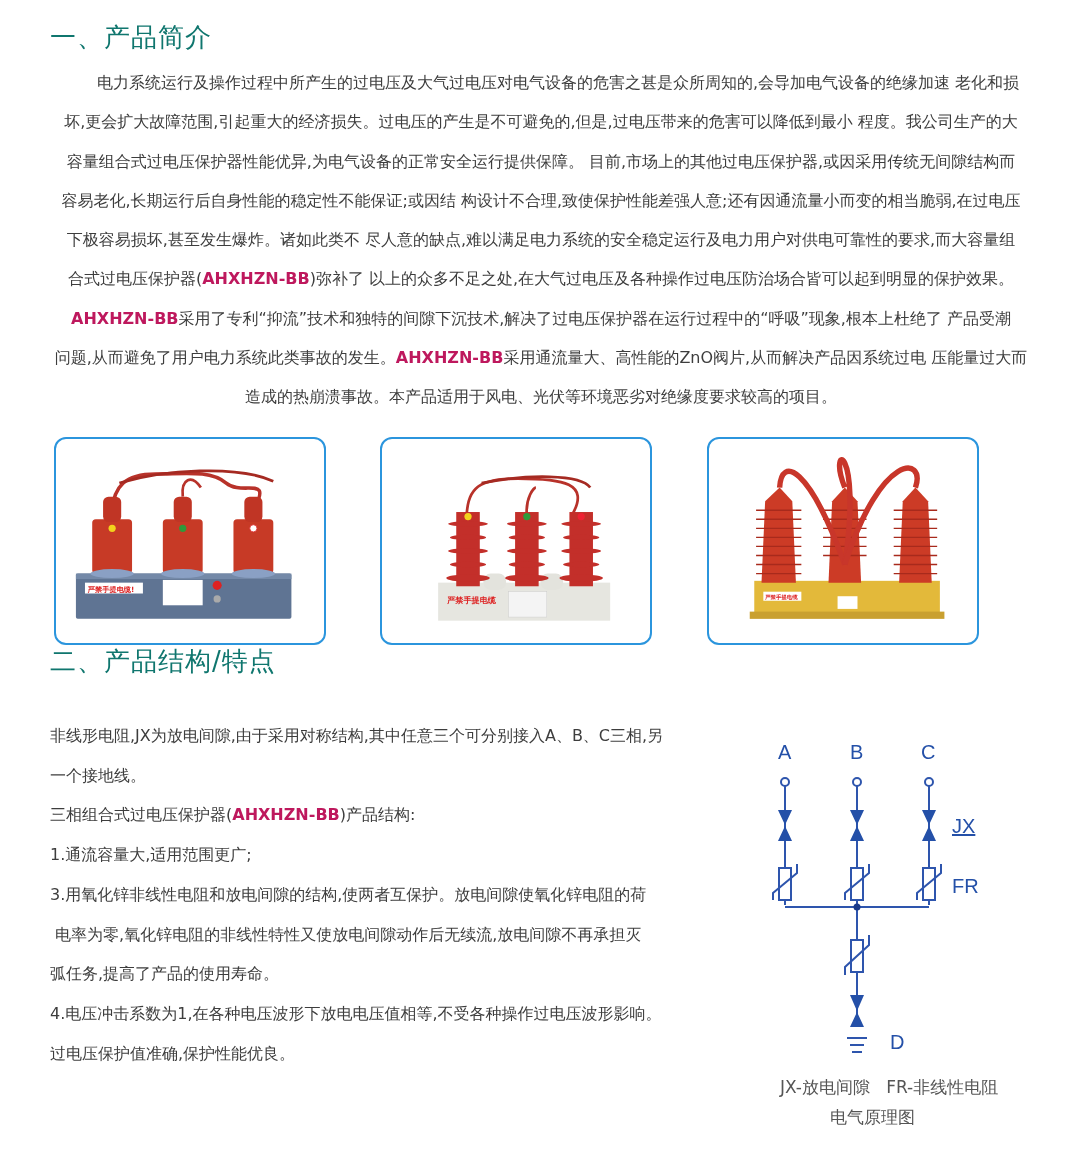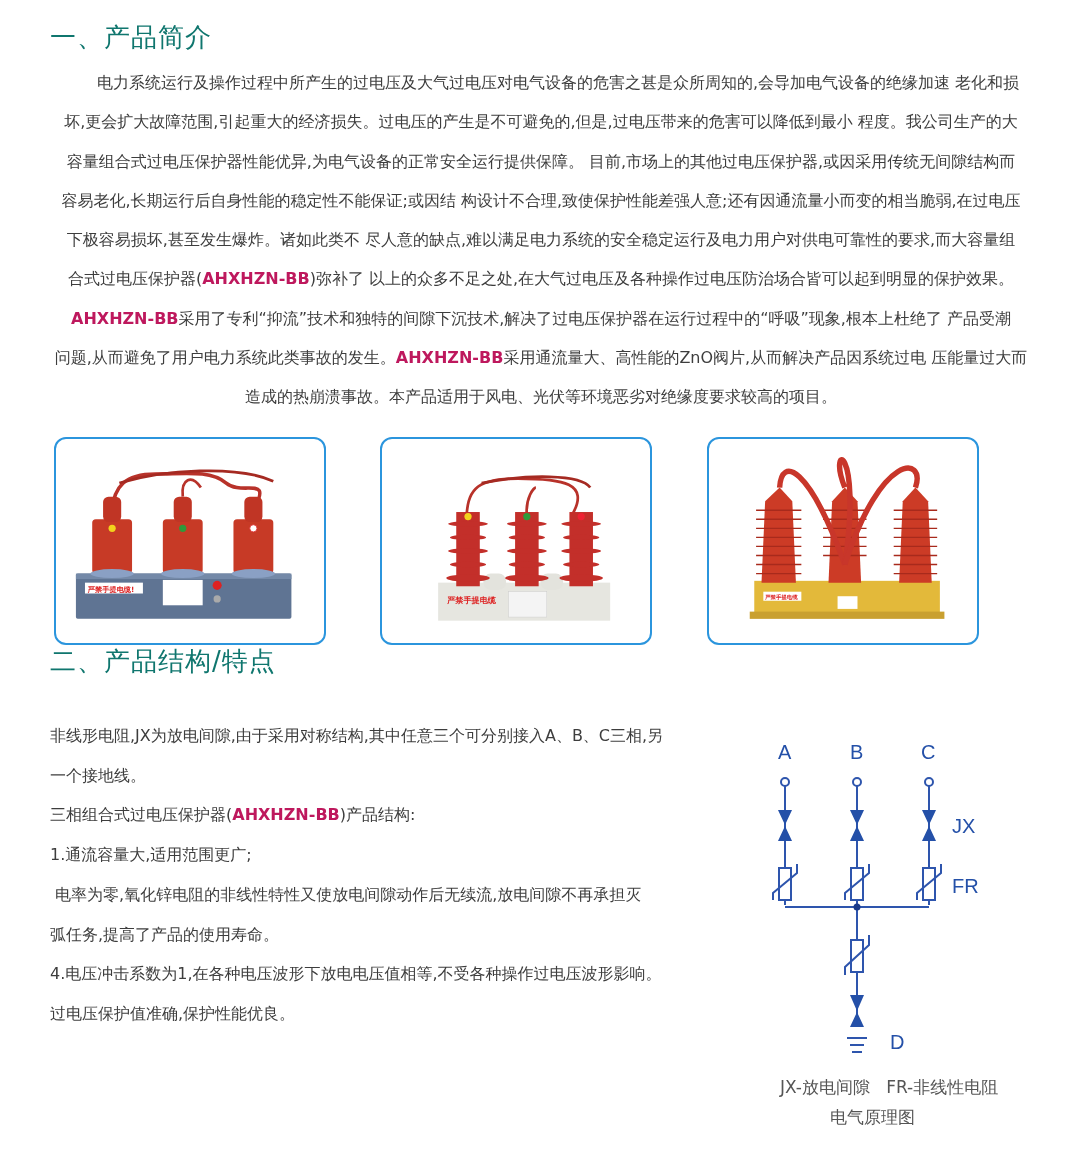--- a/index.html
+++ b/index.html
@@ -172,20 +172,21 @@
   </div>
 </div>
 
 <h1 id="title2" class="section-title">二、产品结构/特点</h1>
 
 <div id="features">
   <span class="line">非线形电阻,JX为放电间隙,由于采用对称结构,其中任意三个可分别接入A、B、C三相,另</span>
   <span class="line">一个接地线。</span>
   <span class="line"><span>三相组合式过电压保护器(</span><b class="model">AHXHZN-BB</b><span>)产品结构:</span></span>
   <span class="line">1.通流容量大,适用范围更广;</span>
+  <span class="line">3.用氧化锌非线性电阻和放电间隙的结构,使两者互保护。放电间隙使氧化锌电阻的荷</span>
   <span class="line" style="white-space:pre"> 电率为零,氧化锌电阻的非线性特性又使放电间隙动作后无续流,放电间隙不再承担灭</span>
   <span class="line">弧任务,提高了产品的使用寿命。</span>
   <span class="line">4.电压冲击系数为1,在各种电压波形下放电电压值相等,不受各种操作过电压波形影响。</span>
   <span class="line">过电压保护值准确,保护性能优良。</span>
 </div>
 
 <div class="diagram">
   <svg width="260" height="340" viewBox="0 0 260 340">
     <g stroke="#2e55ad" stroke-width="2" fill="none">
 
@@ -221,18 +222,18 @@
       <polygon points="162,75 176,75 169,90"></polygon>
         <polygon points="162,106 176,106 169,91"></polygon>
 
       <polygon points="90,260 104,260 97,276"></polygon>
         <polygon points="90,292 104,292 97,277"></polygon>
     </g>
   </svg>
   <span class="diag-label" style="left:18px; top:6px;">A</span>
   <span class="diag-label" style="left:90px; top:6px;">B</span>
   <span class="diag-label" style="left:161px; top:6px;">C</span>
-  <span class="diag-label" style="left:192px; top:80px;">JX</span>
+  <span class="diag-label" style="left:192px; top:80px;text-decoration:underline;">JX</span>
   <span class="diag-label" style="left:192px; top:140px;">FR</span>
   <span class="diag-label" style="left:130px; top:296px;">D</span>
   <span class="diag-caption" style="left:20px; top:341px; white-space:pre;">JX-放电间隙   FR-非线性电阻</span>
   <span class="diag-caption" style="left:70px; top:371px;">电气原理图</span>
 </div>
 
 </body></html>

